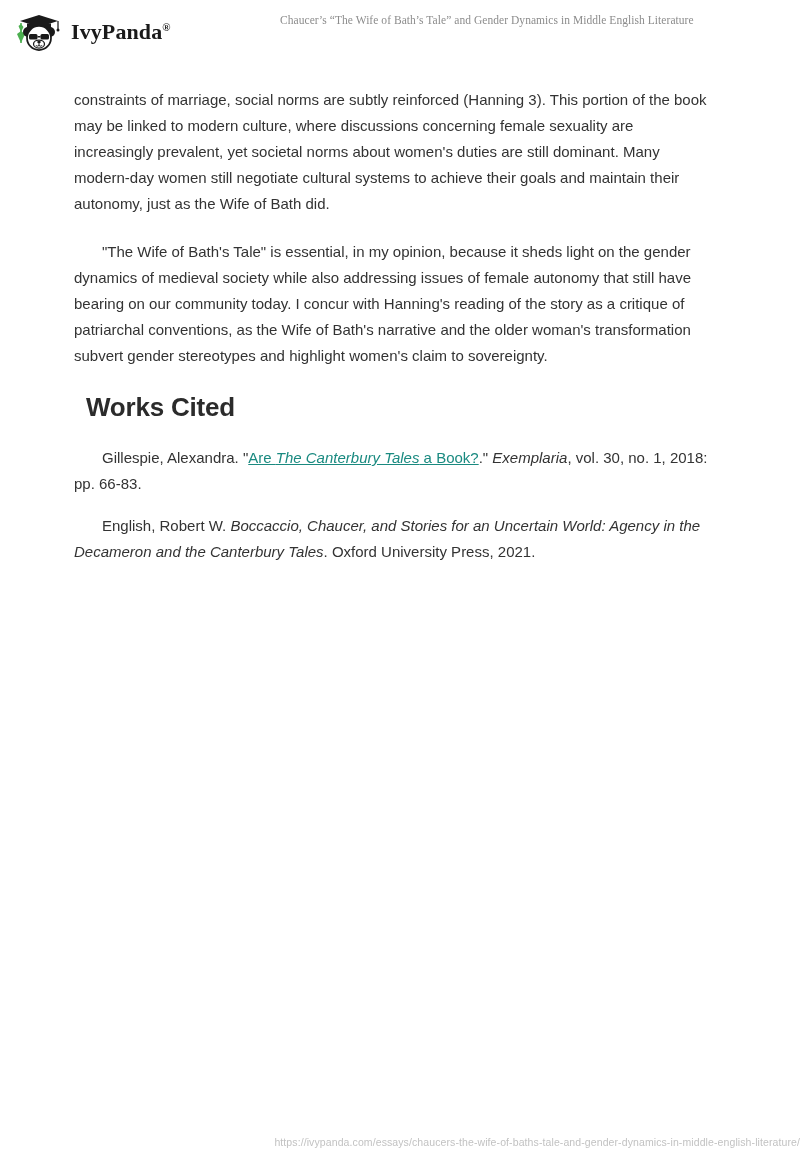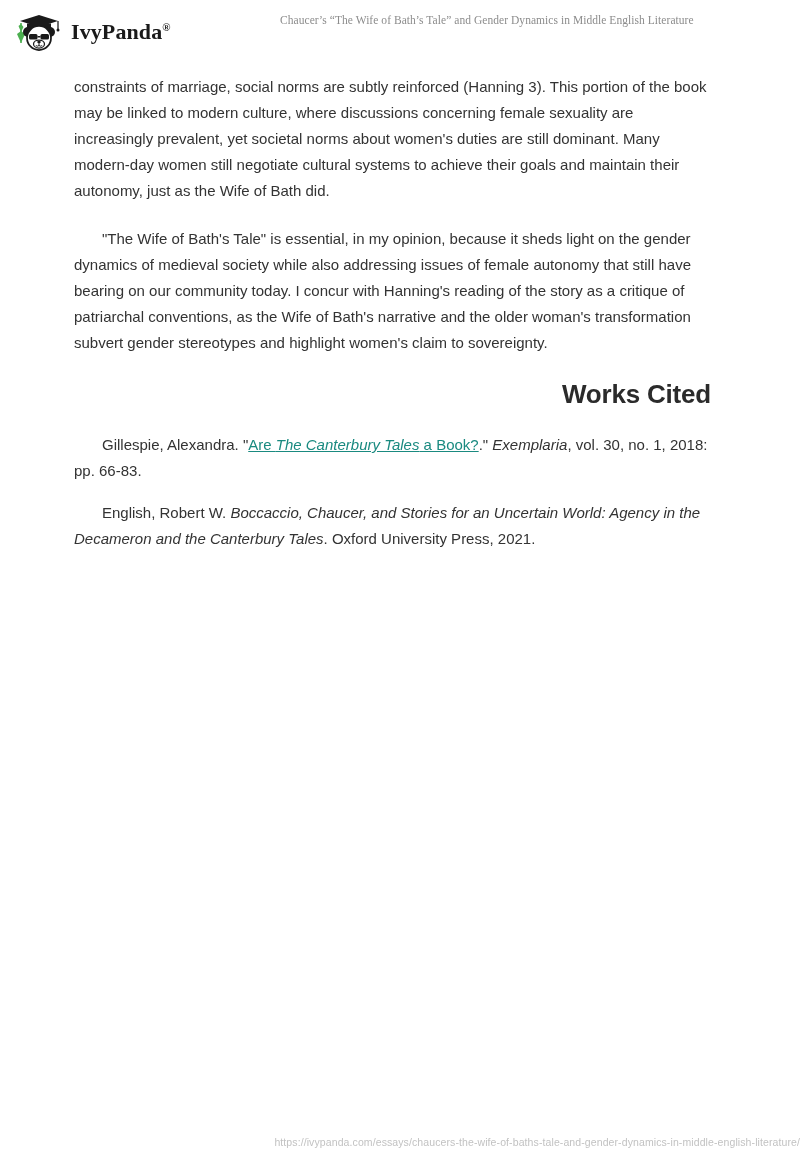--- a/index.html
+++ b/index.html
@@ -69,35 +69,34 @@
   .doc {
     position: absolute;
     left: 74px;
     top: 70px;
     width: 637px;
   }
   .para {
     font-size: 15px;
     line-height: 26px;
     color: #333333;
-    margin: 4px 0 22px 0;
+    margin: 17px 0 22px 0;
     text-indent: 0;
   }
   .para.indented {
     text-indent: 28px;
   }
 
   .section-heading {
     font-size: 26px;
     font-weight: bold;
     color: #2b2b2b;
     margin: 16px 0 22px 12px;
     line-height: 32px;
     letter-spacing: -0.2px;
-    text-align: right;
   }
 
   .citation {
     font-size: 15px;
     line-height: 26px;
     color: #333333;
     margin: 0 0 16px 0;
     text-indent: 28px;
   }
   .citation i, .para i { font-style: italic; }

